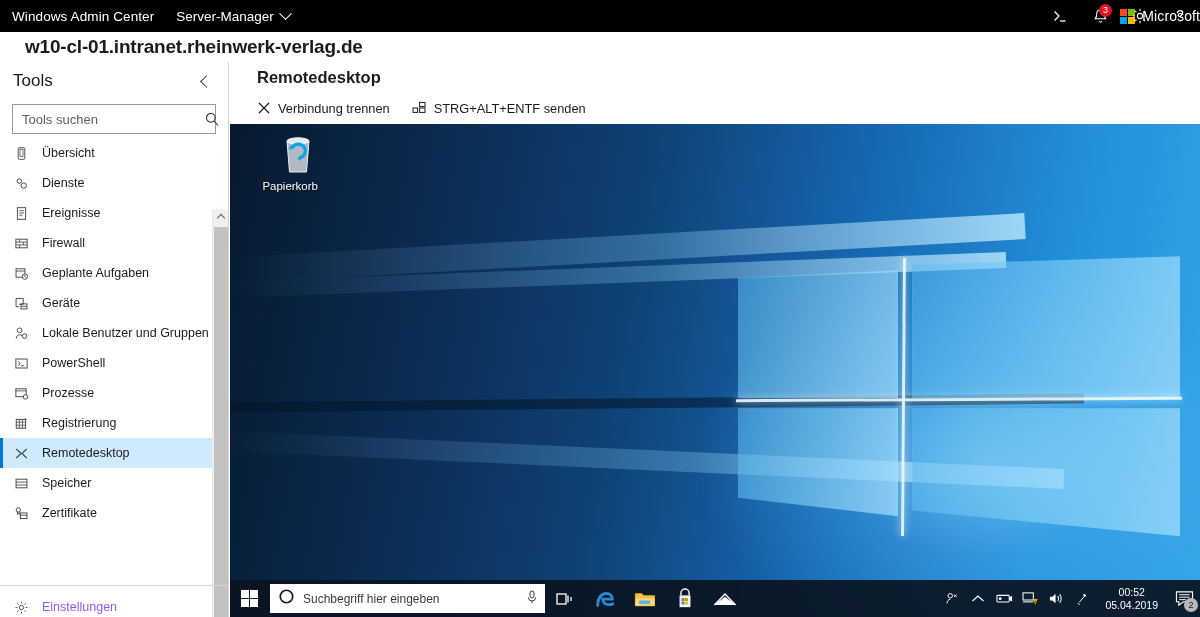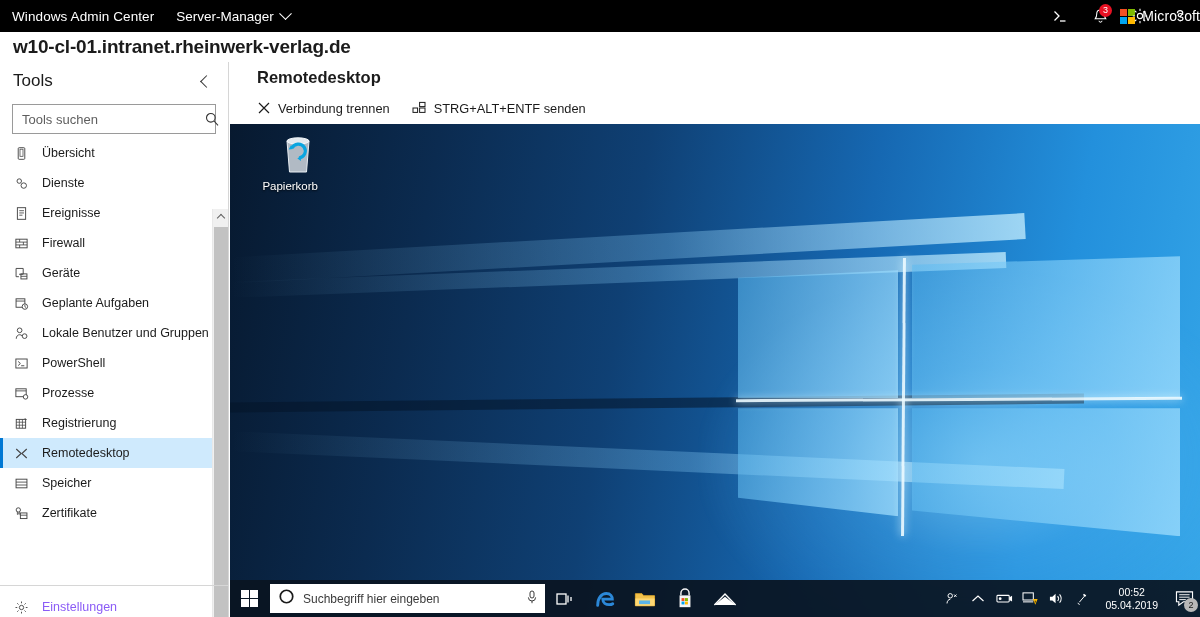--- a/index.html
+++ b/index.html
@@ -66,21 +66,21 @@
     background: #e81123; color: #fff;
     font-size: 9px; line-height: 13px; text-align: center;
     font-family: "Liberation Sans", sans-serif;
   }
 
   
   .host-title {
     position: absolute; top: 32px; left: 0;
     width: 1200px; height: 30px;
     display: flex; align-items: center;
-    padding-left: 13px;
+    padding-left: 25px;
     font-size: 19px; font-weight: bold; color: #1b1b1b;
     background: #ffffff;
     letter-spacing: -.2px;
   }
 
   
   .sidebar {
     position: absolute; top: 62px; left: 0;
     width: 229px; height: 555px;
     background: #ffffff;
@@ -416,39 +416,39 @@
             <rect x="2" y="3.4" width="12" height="9.2" fill="none" stroke="#444" stroke-width="1"></rect>
             <path d="M2 6.5h12M2 9.5h12M6 3.4v3.1M10 6.5v3M6 9.5v3.1" stroke="#444" stroke-width=".9"></path>
           </svg>
       </span>
       <span class="ti-label">Firewall</span>
     </div>
 
     <div class="tool-item">
       <span class="ti-icon">
         <svg width="15" height="15" viewBox="0 0 16 16">
+            <rect x="2.2" y="3" width="9.4" height="9" fill="none" stroke="#444" stroke-width="1"></rect>
+            <path d="M2.2 5.4h9.4" stroke="#444" stroke-width=".9"></path>
+            <circle cx="11.6" cy="11.3" r="2.9" fill="#fff" stroke="#444" stroke-width="1"></circle>
+            <path d="M11.6 9.6v1.8l1.3.9" stroke="#444" stroke-width=".9" fill="none"></path>
+          </svg>
+      </span>
+      <span class="ti-label">Geplante Aufgaben</span>
+    </div>
+
+    <div class="tool-item">
+      <span class="ti-icon">
+        <svg width="15" height="15" viewBox="0 0 16 16">
             <path d="M2.2 2.6h7.6v6.2H5.4" fill="none" stroke="#444" stroke-width="1"></path>
             <path d="M2.2 2.6v8.8h3" stroke="#444" stroke-width="1" fill="none"></path>
             <rect x="7.4" y="8.4" width="6.4" height="5.4" fill="none" stroke="#444" stroke-width="1"></rect>
             <path d="M7.4 11h6.4" stroke="#444" stroke-width=".9"></path>
           </svg>
       </span>
       <span class="ti-label">Geräte</span>
-    </div>
-
-    <div class="tool-item">
-      <span class="ti-icon">
-        <svg width="15" height="15" viewBox="0 0 16 16">
-            <rect x="2.2" y="3" width="9.4" height="9" fill="none" stroke="#444" stroke-width="1"></rect>
-            <path d="M2.2 5.4h9.4" stroke="#444" stroke-width=".9"></path>
-            <circle cx="11.6" cy="11.3" r="2.9" fill="#fff" stroke="#444" stroke-width="1"></circle>
-            <path d="M11.6 9.6v1.8l1.3.9" stroke="#444" stroke-width=".9" fill="none"></path>
-          </svg>
-      </span>
-      <span class="ti-label">Geplante Aufgaben</span>
     </div>
 
     <div class="tool-item">
       <span class="ti-icon">
         <svg width="15" height="15" viewBox="0 0 16 16">
             <circle cx="6" cy="4.6" r="2.5" fill="none" stroke="#444" stroke-width="1"></circle>
             <path d="M2.4 13.6c0-2.6 1.6-4.3 3.6-4.3 1 0 1.9.4 2.6 1.1" fill="none" stroke="#444" stroke-width="1"></path>
             <circle cx="11.3" cy="10.8" r="2.5" fill="none" stroke="#444" stroke-width="1"></circle>
           </svg>
       </span>

